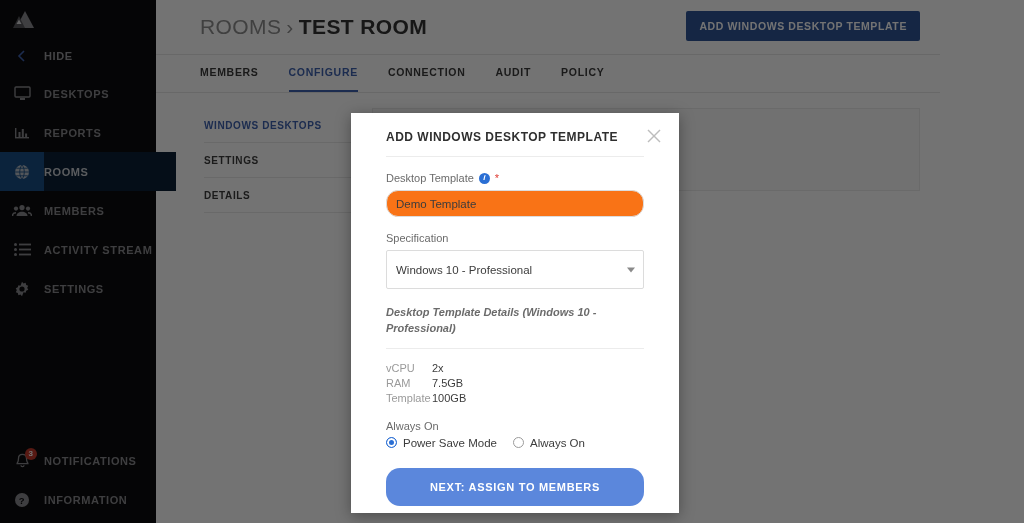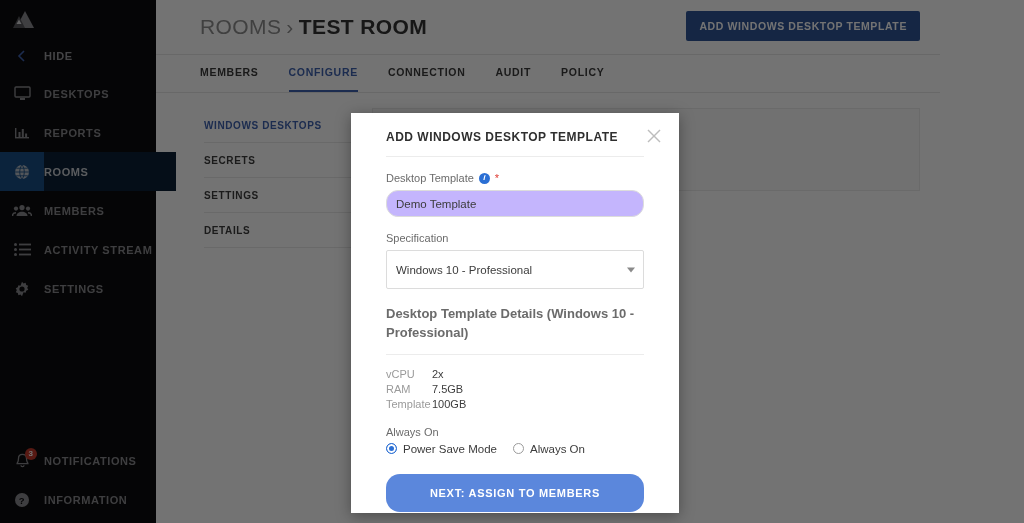--- a/index.html
+++ b/index.html
@@ -171,21 +171,21 @@
     font-style: italic;
     line-height: 1;
   }
   .req { color: #e03b32; font-size: 11px; line-height: 1; }
   .text-input {
     width: 100%; height: 27px;
     border: 1px solid #dcdcdc; border-radius: 12px;
     padding: 0 9px;
     font-size: 11.5px; color: #3c3c3c;
     font-family: "Liberation Sans", sans-serif;
-    background: #c4b5fd;
+    background: #f97316;
     outline: none;
   }
   .select-wrap { position: relative; }
   .select-input {
     width: 100%; height: 39px;
     border: 1px solid #dcdcdc; border-radius: 2px;
     padding: 0 24px 0 9px;
     font-size: 11.5px; color: #3c3c3c;
     background: #fff;
     display: flex; align-items: center;
@@ -194,22 +194,23 @@
   .select-arrow {
     position: absolute; right: 9px; top: 50%;
     transform: translateY(-50%);
     width: 0; height: 0;
     border-left: 4px solid transparent;
     border-right: 4px solid transparent;
     border-top: 5px solid #8a8a8a;
   }
   .details-title {
     margin-top: 16px;
-    font-size: 13px; font-weight: 700; color: #6b6b6b;
+    font-size: 11px; font-weight: 700; color: #6b6b6b;
     line-height: 1.45;
+    font-style: italic;
   }
   .details-rule { border-top: 1px solid #ececec; margin-top: 11px; }
   .spec-table { margin-top: 12px; font-size: 11px; }
   .spec-row { display: flex; line-height: 15px; }
   .spec-key { width: 46px; color: #9a9a9a; }
   .spec-val { color: #3c3c3c; }
   .always-label {
     margin-top: 14px;
     font-size: 11px; color: #6b6b6b; margin-bottom: 5px;
   }
@@ -377,23 +378,20 @@
       <div class="tab">POLICY</div>
     </div>
 
     <div class="content">
       <div class="submenu">
         <div class="submenu-item active">
           <span>WINDOWS DESKTOPS</span>
           <span class="chev">›</span>
         </div>
         <div class="submenu-item">
-          <span>SECRETS</span>
-        </div>
-        <div class="submenu-item">
           <span>SETTINGS</span>
         </div>
         <div class="submenu-item">
           <span>DETAILS</span>
         </div>
       </div>
       <div class="panel"></div>
     </div>
   </div>
 

